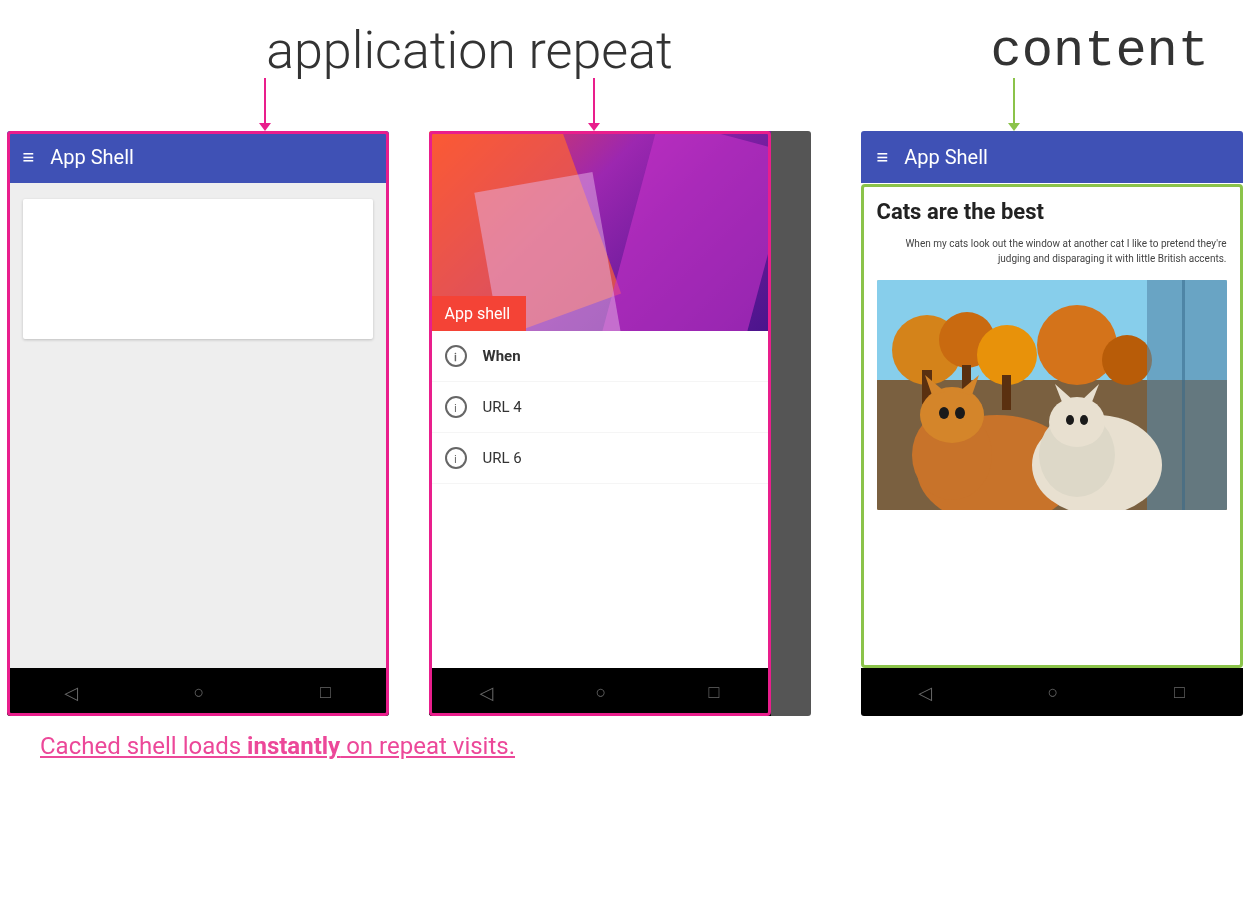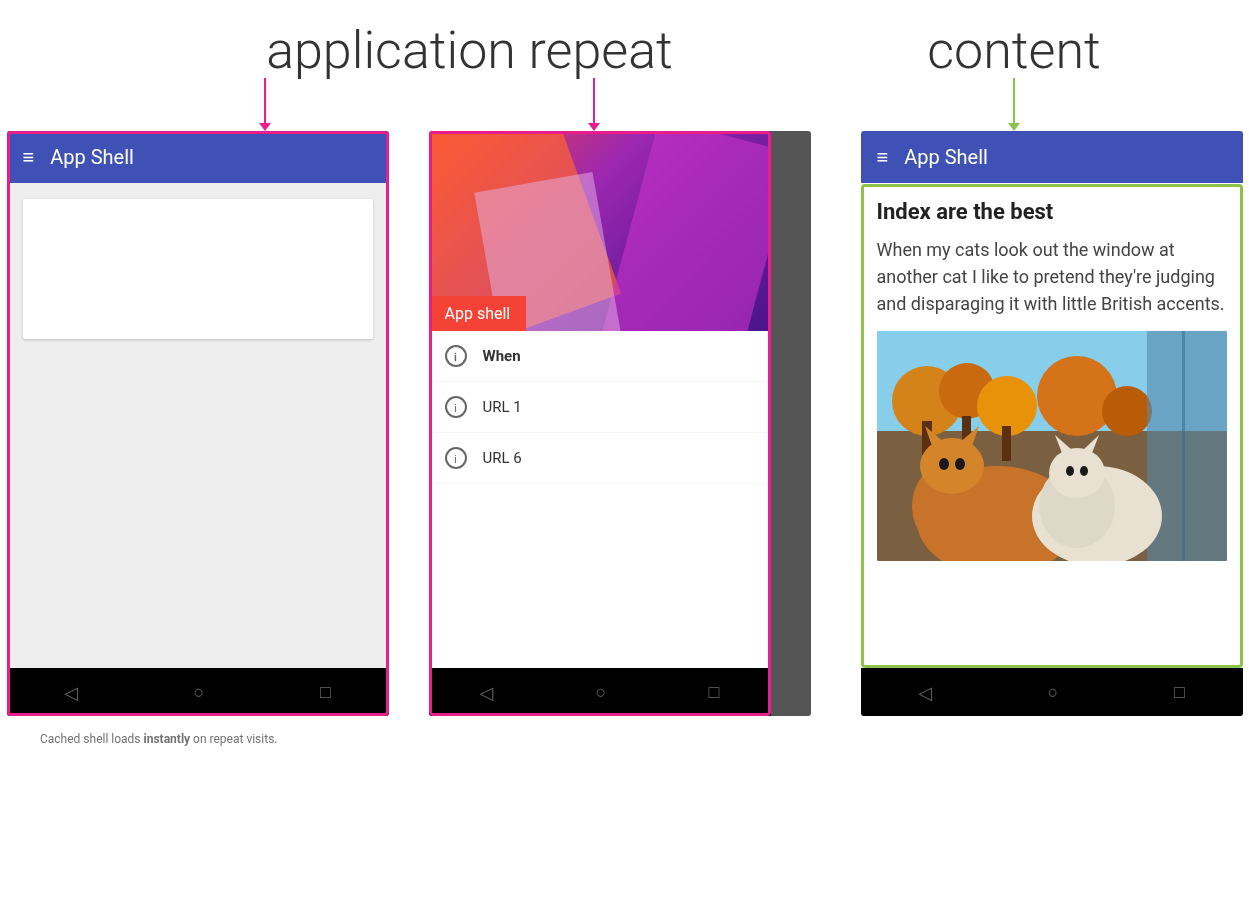--- a/index.html
+++ b/index.html
@@ -249,24 +249,25 @@
       padding: 16px;
       overflow: hidden;
     }
     .content-title {
       font-size: 22px;
       font-weight: 700;
       color: #222;
       margin-bottom: 12px;
     }
     .content-text {
-      font-size: 18px;
+      font-size: 10px;
       color: #444;
       line-height: 1.5;
       margin-bottom: 14px;
+      text-align: right;
     }
     .cat-image {
       width: 100%;
       height: 230px;
       background: linear-gradient(to bottom right, #c0a060 0%, #8B6914 30%, #d4872a 60%, #b5651d 100%);
       border-radius: 2px;
       position: relative;
       overflow: hidden;
     }
     
@@ -293,24 +294,25 @@
 
     
     .bottom-text-row {
       display: flex;
       width: 100%;
       justify-content: space-between;
       margin-top: 16px;
       padding: 0 10px;
     }
     .bottom-text-left {
-      font-size: 12px;
-      color: #737373;
+      font-size: 24px;
+      color: #ec4899;
       font-weight: 400;
       max-width: 480px;
+      text-decoration: underline;
     }
     .bottom-text-left strong {
       font-weight: 700;
     }
     .bottom-text-right {
       font-size: 20px;
       color: #333;
       font-weight: 400;
       text-align: center;
       max-width: 370px;
@@ -339,21 +341,21 @@
       gap: 20px;
     }
   </style>
 </head>
 <body>
 
 <div class="top-labels">
   <div style="flex:1; text-align:center; padding-left:80px;">
     <span style="font-size:52px; color:#333; font-weight:300;">application repeat</span>
   </div>
-  <div style="flex:0 0 390px; text-align:center;">
+  <div style="flex:0 0 390px; text-align:right;font-family:Liberation Mono, monospace;">
     <span style="font-size:52px; color:#333; font-weight:300;">content</span>
   </div>
 </div>
 
 <div style="width:100%; height:50px; position:relative; display:flex; align-items:flex-end; padding: 0 10px;">
 
   <div style="flex:1; display:flex; justify-content:space-around; padding-left:60px; padding-right:60px; align-items:flex-end;">
     <div style="display:flex;flex-direction:column;align-items:center;">
       <div class="vert-line-pink"></div>
       <div class="arrow-down arrow-down-pink"></div>
@@ -403,21 +405,21 @@
             <div class="hero-shape3"></div>
             <div class="hero-label">App shell</div>
           </div>
           <div class="drawer-list">
             <div class="drawer-item active">
               <div class="drawer-icon">ℹ</div>
               <span class="drawer-text">When</span>
             </div>
             <div class="drawer-item">
               <div class="drawer-icon">ℹ</div>
-              <span class="drawer-text">URL 1</span>
+              <span class="drawer-text">URL 4</span>
             </div>
             <div class="drawer-item">
               <div class="drawer-icon">ℹ</div>
               <span class="drawer-text">URL 6</span>
             </div>
           </div>
         </div>
         <div class="nav-bar" style="width:342px;">
           <span class="nav-icon">◁</span>
           <span class="nav-icon">○</span>
@@ -428,21 +430,21 @@
   </div>
 
   <div class="phone3-wrapper">
     <div class="bracket"></div>
     <div class="phone3">
       <div class="app-bar">
         <span class="hamburger">≡</span>
         <span class="title">App Shell</span>
       </div>
       <div class="content-area">
-        <div class="content-title">Index are the best</div>
+        <div class="content-title">Cats are the best</div>
         <div class="content-text">When my cats look out the window at another cat I like to pretend they're judging and disparaging it with little British accents.</div>
         <div class="cat-image">
           <div class="cat-bg"></div>
           <div class="cat-window-frame"></div>
 
           <svg style="position:absolute;bottom:0;left:0;width:100%;height:100%;" viewBox="0 0 350 230" preserveAspectRatio="xMidYMax meet">
 
             <rect x="0" y="0" width="350" height="140" fill="#87CEEB"></rect>
             <rect x="0" y="100" width="350" height="130" fill="#7a6040"></rect>
 

